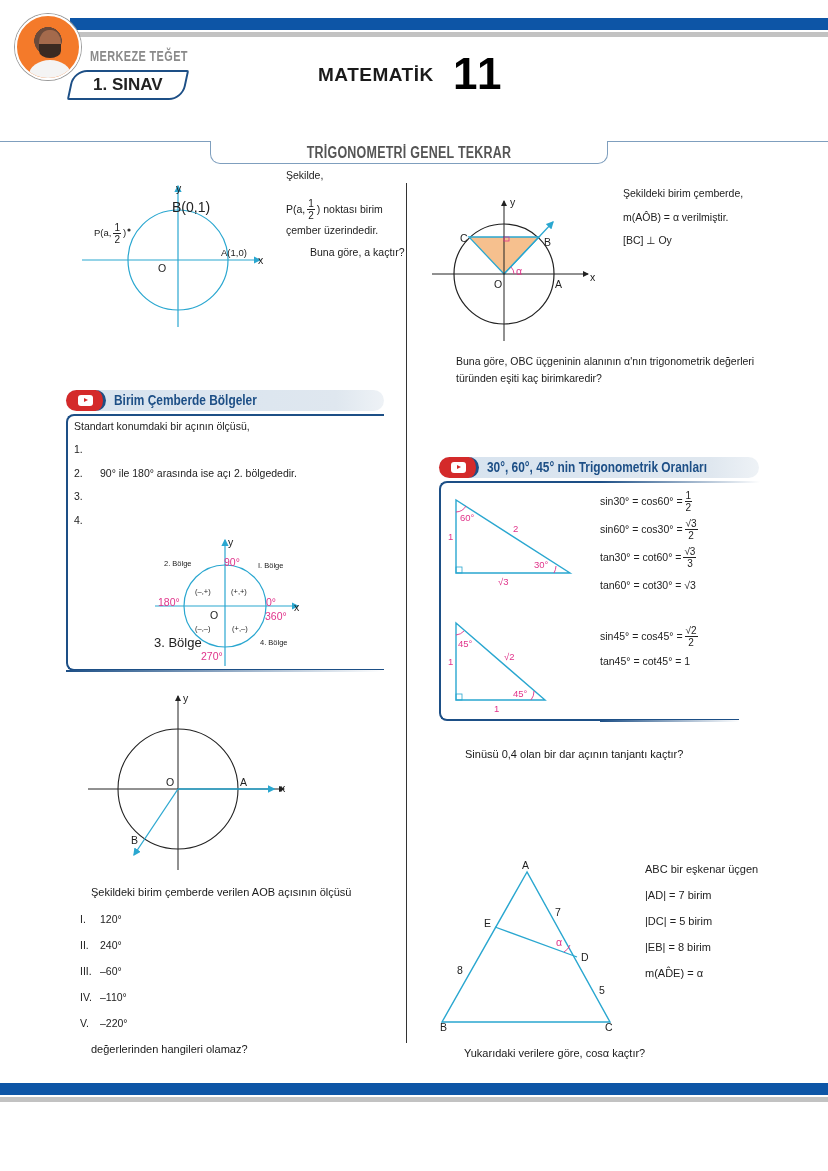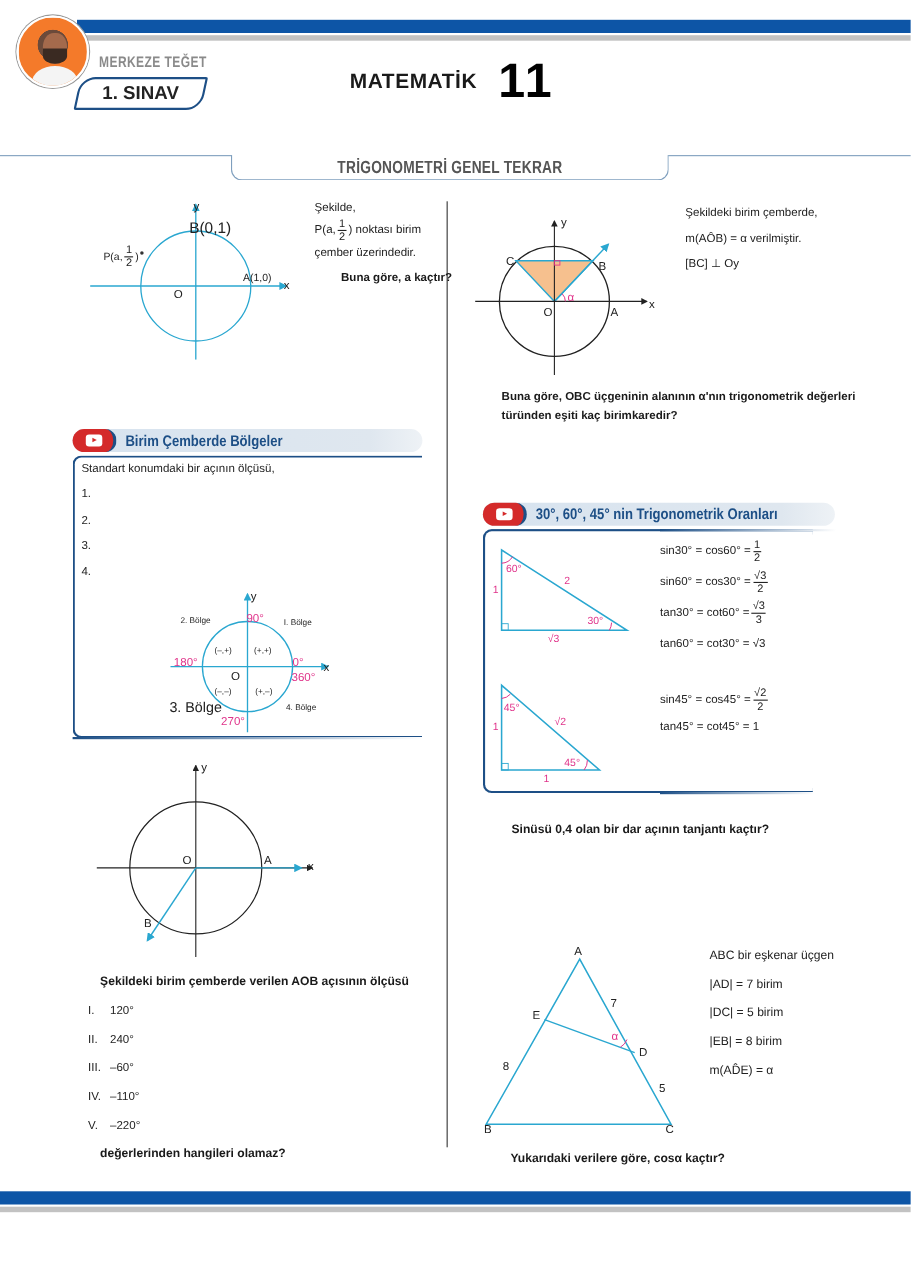--- a/index.html
+++ b/index.html
@@ -24,21 +24,21 @@
   .grade { left: 453px; top: 52px; font-size: 44px; font-weight: 900; color: #000; line-height: 44px; letter-spacing: 2px; }
 
   
   .rule-line { left: 0; top: 141px; width: 828px; height: 1px; background: #7f9fbe; }
   .title-tab { left: 210px; top: 141px; width: 398px; height: 23px; border: 1px solid #7f9fbe; border-top: none; border-radius: 0 0 10px 10px; background: #fff; }
   .title-text { left: 210px; top: 144px; width: 398px; text-align: center; font-size: 16px; font-weight: bold; color: #555; letter-spacing: 0.3px; transform: scaleX(0.78); }
 
   .divider-v { left: 406px; top: 183px; width: 1px; height: 860px; background: #333; }
 
   .txt { font-size: 10.5px; color: #222; line-height: 1.3; }
-  .q { font-size: 11px; font-weight: bold; color: #1a1a1a; padding-left: 24px; }
+  .q { font-size: 11px; font-weight: normal; color: #1a1a1a; padding-left: 24px; }
 
   
   .box-head { height: 21px; border-radius: 11px; background: linear-gradient(90deg, #d7e3ef 0%, #dfe7ef 85%, #eef2f6 100%); }
   .yt { position: absolute; left: 0; top: 0; width: 40px; height: 21px; border-radius: 11px; background: #d42a2a; border-right: 3px solid #1d4f86; }
   .yt .play { position: absolute; left: 12px; top: 5px; width: 15px; height: 11px; border-radius: 3px; background: #fff; }
   .yt .play::after { content: ""; position: absolute; left: 6px; top: 3px; border-left: 4px solid #d42a2a; border-top: 2.5px solid transparent; border-bottom: 2.5px solid transparent; }
   .box-title { position: absolute; left: 48px; top: 2px; font-size: 14px; font-weight: bold; color: #1d4f86; transform: scaleX(0.85); transform-origin: left; white-space: nowrap; }
 
   .list-row { display: flex; font-size: 10.5px; line-height: 23.5px; }
   .list-row .n { width: 26px; }
@@ -90,21 +90,21 @@
 <div class="abs txt" style="left:176px;top:182px">y</div>
 <div class="abs txt" style="left:258px;top:254px">x</div>
 <div class="abs txt" style="left:158px;top:262px">O</div>
 <div class="abs txt" style="left:172px;top:198px;font-size:14px">B(0,1)</div>
 <div class="abs txt" style="left:221px;top:247px;font-size:9.5px">A(1,0)</div>
 <div class="abs txt" style="left:94px;top:222px;font-size:9.5px">P(a,<span class="frac">
       <span class="num">1</span>
       <span>2</span>
     </span>)</div>
 
-<div class="abs txt" style="left:286px;top:183px">Şekilde,</div>
+<div class="abs txt" style="left:286px;top:169px">Şekilde,</div>
 <div class="abs txt" style="left:286px;top:198px;display:flex;align-items:center">
   <span>P(a,</span>
   <span class="frac">
       <span class="num">1</span>
       <span>2</span>
     </span>
   <span>) noktası birim</span>
 </div>
 <div class="abs txt" style="left:286px;top:224px">çember üzerindedir.</div>
 <div class="abs q" style="left:286px;top:246px;font-size:10.5px">Buna göre, a kaçtır?</div>
@@ -140,20 +140,21 @@
 </div>
 <div class="abs" style="left:66px;top:414px;width:318px;height:257px;border-left:2px solid #1d4f86;border-top:2px solid #1d4f86;border-bottom:2px solid #1d4f86;border-radius:8px 0 0 8px"></div>
 <div class="abs" style="left:66px;top:670px;width:318px;height:2px;background:linear-gradient(90deg,#1d4f86,#ffffff)"></div>
 <div class="abs txt" style="left:74px;top:420px">Standart konumdaki bir açının ölçüsü,</div>
 <div class="abs" style="left:74px;top:438px">
   <div class="list-row">
       <span class="n">1.</span>
     </div>
   <div class="list-row">
       <span class="n">2.</span>
+      <span>90° ile 180° arasında ise açı 2. bölgededir.</span>
     </div>
   <div class="list-row">
       <span class="n">3.</span>
     </div>
   <div class="list-row">
       <span class="n">4.</span>
     </div>
 </div>
 <svg class="abs" style="left:150px;top:536px" width="160" height="130">
   <circle cx="75" cy="70" r="41" fill="none" stroke="#2aa7d0" stroke-width="1.2"></circle>

